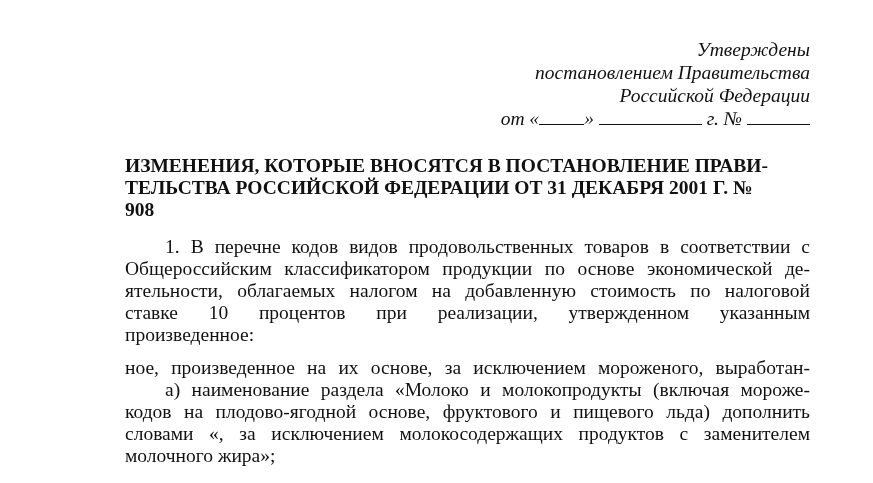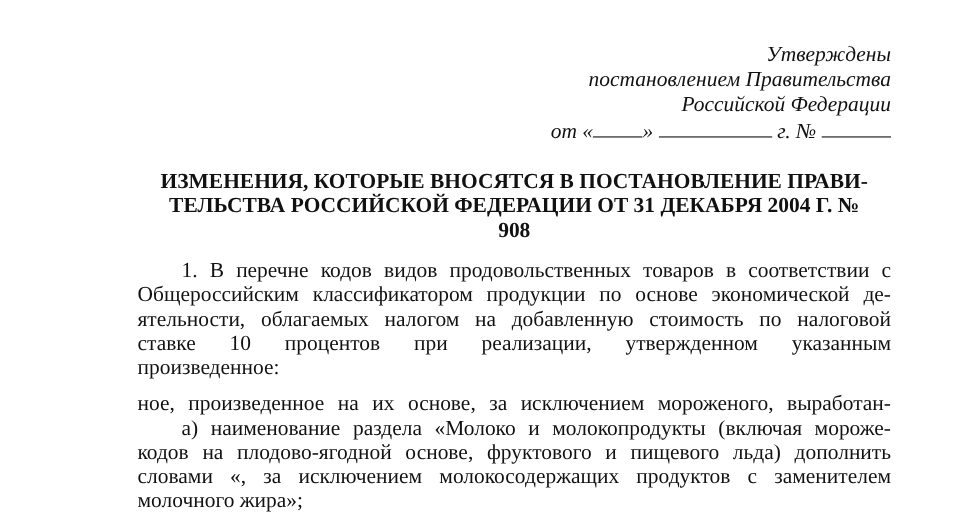--- a/index.html
+++ b/index.html
@@ -13,21 +13,21 @@
     position: absolute; right: 0; top: 38px; text-align: right;
     font-size: 19.5px; line-height: 23px; white-space: nowrap;
   }
   .approval .line { display: block; font-style: italic; }
   .blank { display: inline-block; border-bottom: 1px solid #111; height: 17px; vertical-align: baseline; }
   .b1 { width: 45px; }
   .b2 { width: 103px; }
   .b3 { width: 63px; }
   .title {
     position: absolute; left: 0; top: 155px; width: 685px;
-    text-align: center; font-weight: bold;
+    font-weight: bold;
     font-size: 19.5px; line-height: 22px;
   }
   .title .line { display: block; }
   .para {
     position: absolute; left: 0; width: 685px;
     font-size: 19.5px; line-height: 22px; text-align: justify;
     text-align-last: left;
   }
   .para .line { display: block; text-align: justify; text-align-last: justify; white-space: nowrap; }
   .para .line.last { text-align-last: left; }
@@ -42,21 +42,21 @@
 
   <div class="approval">
     <span class="line">Утверждены</span>
     <span class="line">постановлением Правительства</span>
     <span class="line">Российской Федерации</span>
     <span class="line"><span>от «</span><span class="blank b1"></span><span>»</span> <span class="blank b2"></span><span> г. № </span><span class="blank b3"></span></span>
   </div>
 
   <div class="title">
     <span class="line">ИЗМЕНЕНИЯ, КОТОРЫЕ ВНОСЯТСЯ В ПОСТАНОВЛЕНИЕ ПРАВИ-</span>
-    <span class="line">ТЕЛЬСТВА РОССИЙСКОЙ ФЕДЕРАЦИИ ОТ 31 ДЕКАБРЯ 2004 Г. №</span>
+    <span class="line">ТЕЛЬСТВА РОССИЙСКОЙ ФЕДЕРАЦИИ ОТ 31 ДЕКАБРЯ 2001 Г. №</span>
     <span class="line">908</span>
   </div>
 
   <div class="para p1">
     <span class="line indent" style="white-space: normal; text-align-last: justify;">1. В перечне кодов видов продовольственных товаров в соответствии с</span>
     <span class="line" style="white-space: normal; text-align-last: justify;">Общероссийским классификатором продукции по основе экономической де-</span>
     <span class="line" style="white-space: normal; text-align-last: justify;">ятельности, облагаемых налогом на добавленную стоимость по налоговой</span>
     <span class="line" style="white-space: normal; text-align-last: justify;">ставке 10 процентов при реализации, утвержденном указанным</span>
     <span class="line last">произведенное:</span>
   </div>

